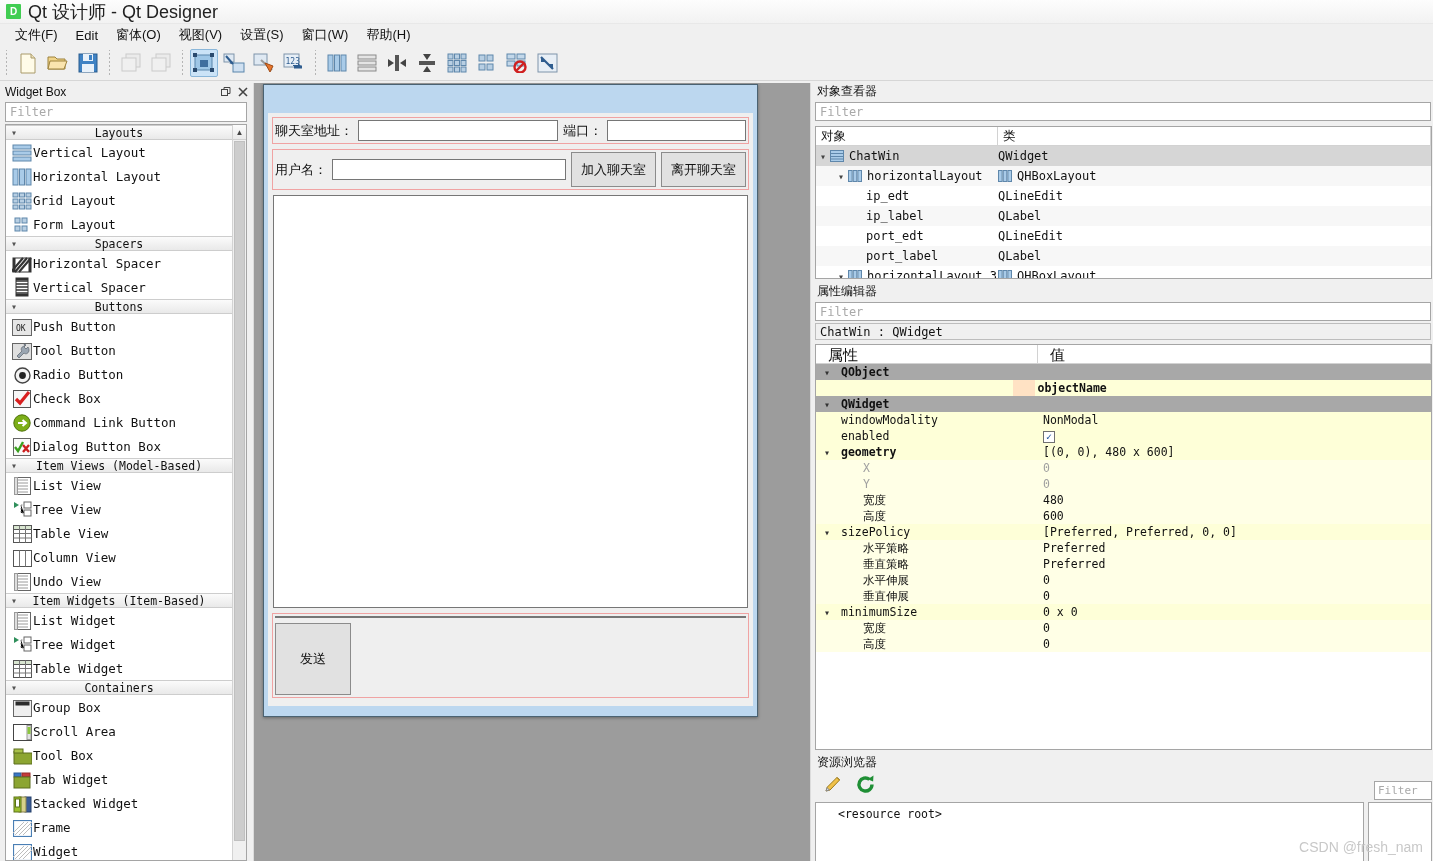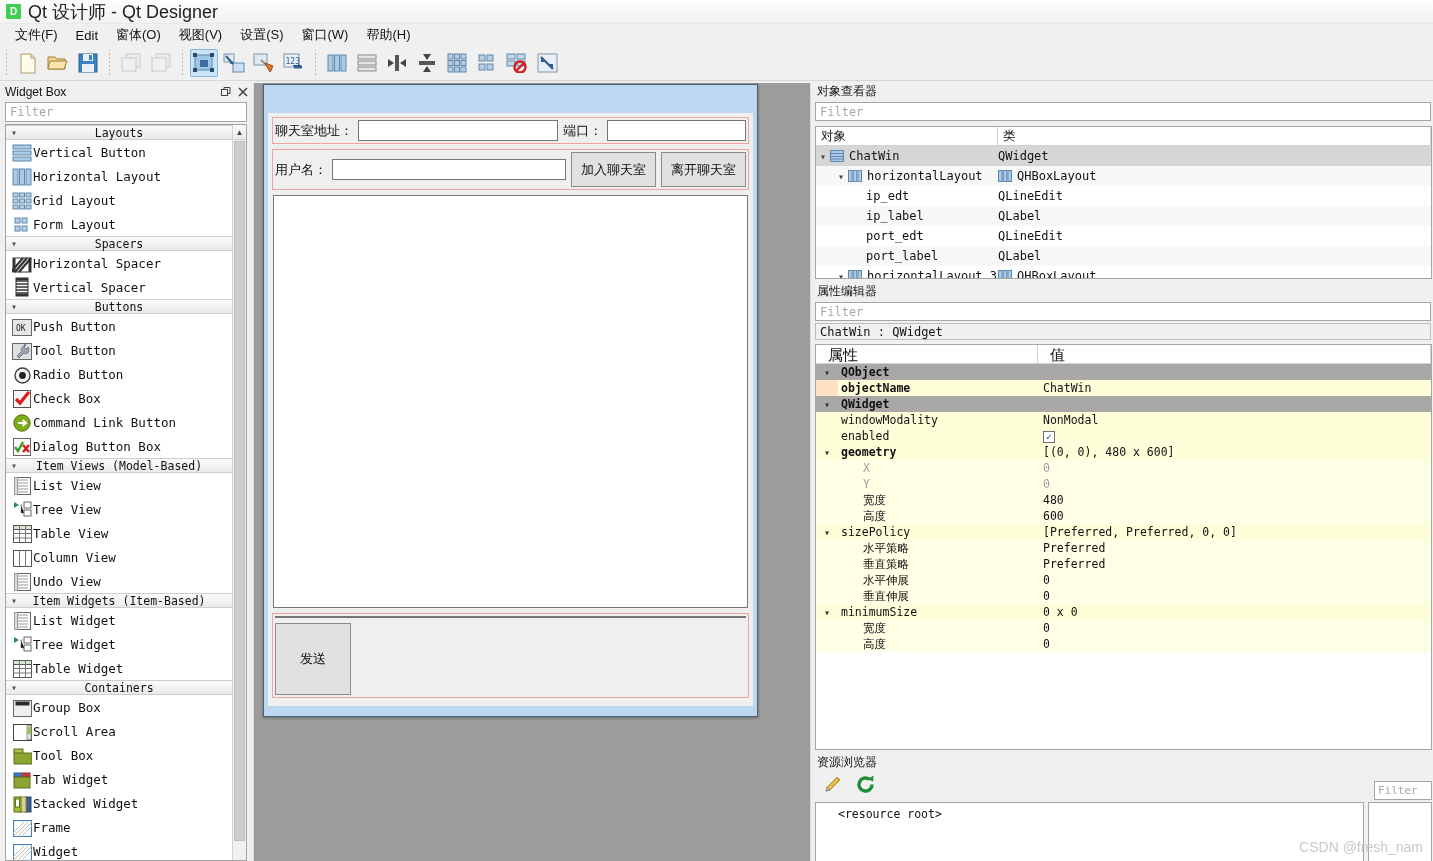--- a/index.html
+++ b/index.html
@@ -228,21 +228,21 @@
   .pe-head div { font-size: 15px; color: #111; padding-left: 12px; line-height: 19px; border-right: 1px solid #d2d2d2; }
   .ph-prop { width: 222px; }
   .ph-val { flex: 1; }
   .pe-row { height: 16px; display: flex; align-items: center; font-family: "DejaVu Sans Mono", monospace; font-size: 11.5px; color: #111; }
   .pe-row .pk { width: 222px; display: flex; align-items: center; overflow: hidden; white-space: nowrap; }
   .pe-row .pv { flex: 1; padding-left: 5px; overflow: hidden; white-space: nowrap; }
   .pe-row.group { background: #a8a8a8; font-weight: bold; }
   .pe-row.group .pk { padding-left: 0; }
   .pe-row.yellow { background: #feffd8; }
   .pe-row.yellow2 { background: #ffffe6; }
-  .pe-row.orange { background: #feffd8; }
+  .pe-row.orange { background: #feffd8; flex-direction: column; }
   .pe-row.orange .swatch { width: 22px; height: 16px; background: #ffe2c4; flex: 0 0 22px; }
   .pe-row .ind { flex: 0 0 22px; }
   .pe-row .twist2 { width: 22px; text-align: center; font-size: 10px; color: #333; flex: 0 0 22px; }
   .pe-row .kname { padding-left: 3px; }
   .pe-row.bold .kname { font-weight: bold; }
   .pe-row.dim .kname, .pe-row.dim .pv { color: #a0a0a0; }
   .chk {
     width: 12px; height: 12px; border: 1px solid #707070; background: #fff;
     display: inline-flex; align-items: center; justify-content: center;
     font-size: 10px; color: #2a5a9e; line-height: 1;
@@ -464,21 +464,21 @@
           <span>Layouts</span>
         </div>
         <div class="wb-row">
           <span class="wb-ico">
             <svg width="20" height="18" viewBox="0 0 20 18">
                 <rect x="1" y="1" width="18" height="4" fill="#a9cbe8" stroke="#5f87ab"></rect>
                 <rect x="1" y="7" width="18" height="4" fill="#a9cbe8" stroke="#5f87ab"></rect>
                 <rect x="1" y="13" width="18" height="4" fill="#a9cbe8" stroke="#5f87ab"></rect>
               </svg>
           </span>
-          <span>Vertical Button</span>
+          <span>Vertical Layout</span>
         </div>
         <div class="wb-row">
           <span class="wb-ico">
             <svg width="20" height="18" viewBox="0 0 20 18">
                 <rect x="1" y="1" width="5" height="16" fill="#a9cbe8" stroke="#5f87ab"></rect>
                 <rect x="7.5" y="1" width="5" height="16" fill="#a9cbe8" stroke="#5f87ab"></rect>
                 <rect x="14" y="1" width="5" height="16" fill="#a9cbe8" stroke="#5f87ab"></rect>
               </svg>
           </span>
           <span>Horizontal Layout</span>

